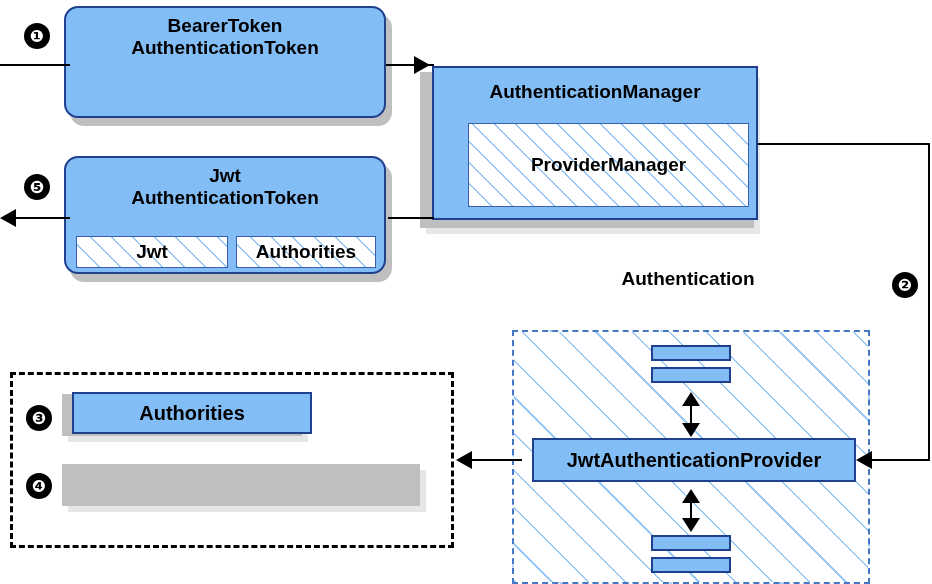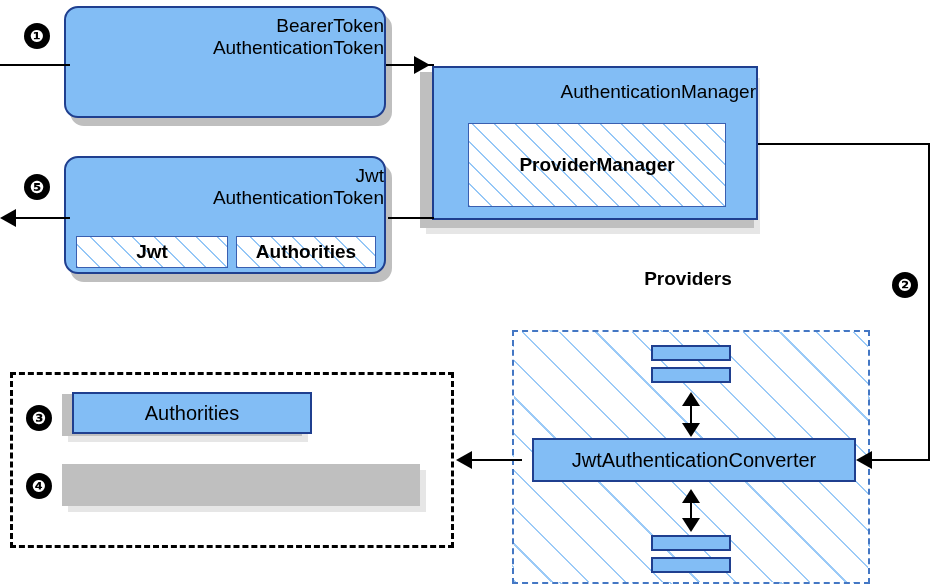--- a/index.html
+++ b/index.html
@@ -32,23 +32,23 @@
 
   .blue-box {
     position: absolute;
     background: #82bdf5;
     border: 2px solid #1f3f8f;
     box-sizing: border-box;
     z-index: 3;
     display: flex;
     align-items: center;
     justify-content: center;
-    text-align: right;
+    text-align: center;
     color: #000000;
-    font-weight: normal;
+    font-weight: bold;
   }
   .blue-box.rounded {
     border-radius: 14px;
   }
 
   .hatch-box {
     position: absolute;
     box-sizing: border-box;
     border: 1px solid #3a5fb0;
     background-color: #ffffff;
@@ -206,38 +206,38 @@
     </div>
   </div>
   <div class="hatch-box" style="left:76px; top:236px; width:152px; height:32px; font-size:19px;">Jwt</div>
   <div class="hatch-box" style="left:236px; top:236px; width:140px; height:32px; font-size:19px;">Authorities</div>
 
   <div class="shadow-light" style="left:426px; top:78px; width:334px; height:156px;"></div>
   <div class="shadow-soft" style="left:420px; top:72px; width:334px; height:156px;"></div>
   <div class="blue-box" style="left:432px; top:66px; width:326px; height:154px; display:block;">
     <div style="padding-top:13px; font-size:19px;">AuthenticationManager</div>
   </div>
-  <div class="hatch-box" style="left:468px; top:123px; width:258px; height:84px; font-size:19px;">ProviderManager</div>
+  <div class="hatch-box" style="left:468px; top:123px; width:281px; height:84px; font-size:19px;">ProviderManager</div>
 
   <div class="plain-label" style="left:580px; top:268px; width:216px; font-size:19px;">
-    <div>Providers</div>
+    <div>Authentication</div>
   </div>
 
   <div class="dashed-blue" style="left:512px; top:330px; width:358px; height:254px;"></div>
 
   <div class="stub" style="left:651px; top:345px; width:80px; height:16px;"></div>
   <div class="stub" style="left:651px; top:367px; width:80px; height:16px;"></div>
 
   <div class="arrow up" style="left:682px; top:392px;"></div>
   <div class="line-v" style="left:690px; top:396px; height:32px;"></div>
   <div class="arrow down" style="left:682px; top:423px;"></div>
 
   <div class="shadow-light" style="left:528px; top:450px; width:326px; height:44px;"></div>
   <div class="shadow-soft" style="left:522px; top:444px; width:326px; height:44px;"></div>
-  <div class="blue-box" style="left:532px; top:438px; width:324px; height:44px; font-size:20px;">JwtAuthenticationConverter</div>
+  <div class="blue-box" style="left:532px; top:438px; width:324px; height:44px; font-size:20px;">JwtAuthenticationProvider</div>
 
   <div class="arrow up" style="left:682px; top:489px;"></div>
   <div class="line-v" style="left:690px; top:493px; height:30px;"></div>
   <div class="arrow down" style="left:682px; top:518px;"></div>
 
   <div class="stub" style="left:651px; top:535px; width:80px; height:16px;"></div>
   <div class="stub" style="left:651px; top:557px; width:80px; height:16px;"></div>
 
   <div class="dashed-black" style="left:10px; top:372px; width:444px; height:176px;"></div>
 

